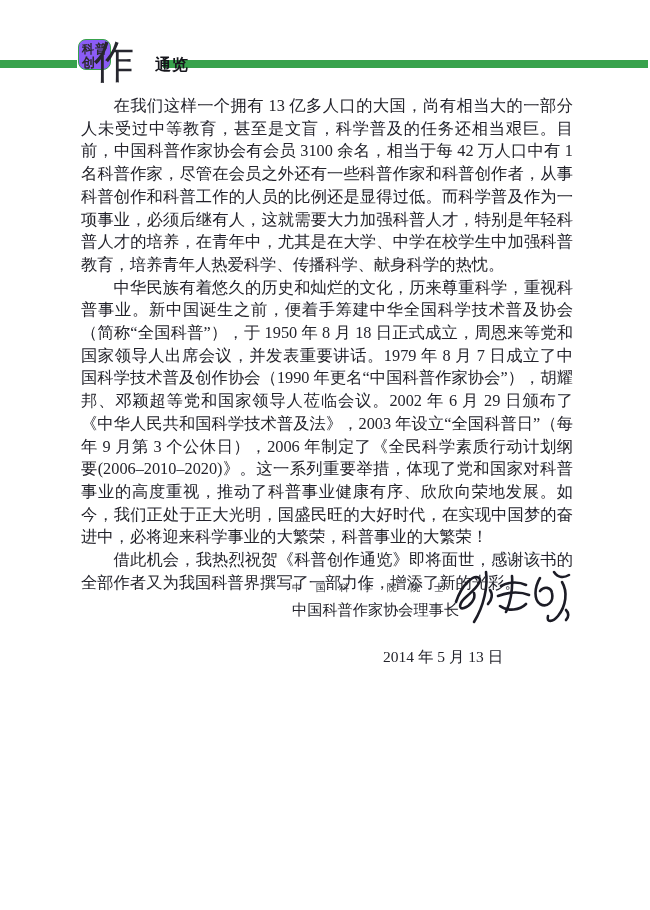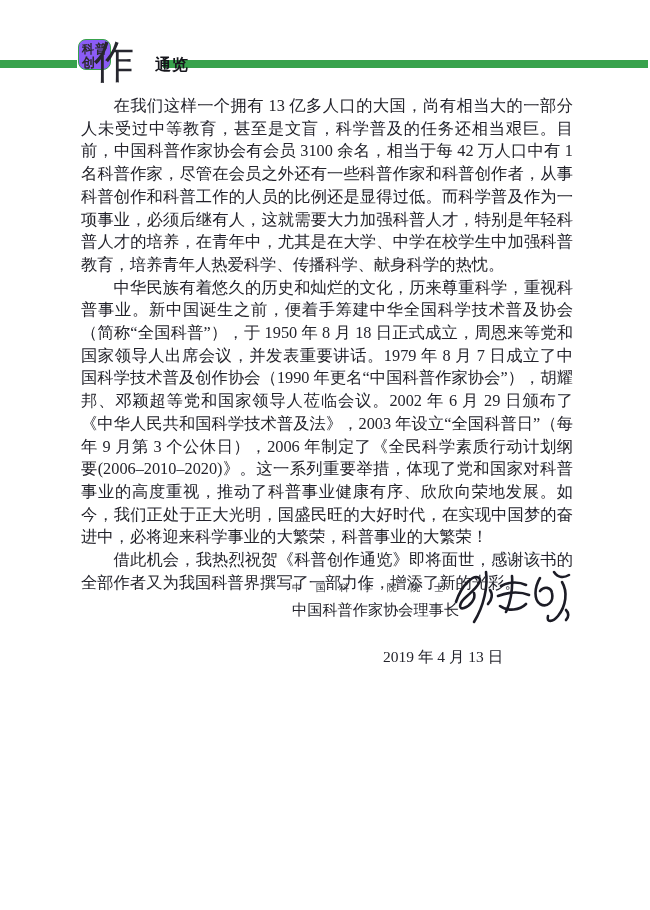--- a/index.html
+++ b/index.html
@@ -105,15 +105,15 @@
         <path d="M54 40 C62 46 74 44 80 38"></path>
 
         <path d="M94 12 C88 22 88 34 94 38 C101 42 108 36 106 27 C105 21 98 20 94 25"></path>
         <path d="M108 6 C112 12 118 12 123 9"></path>
         <path d="M116 16 C122 26 120 40 112 50 C107 56 100 57 102 50"></path>
         <path d="M120 44 C123 47 123 51 120 54"></path>
       </g>
     </svg>
   </div>
 
-  <div class="sig-date">2019 年 4 月 13 日</div>
+  <div class="sig-date">2014 年 5 月 13 日</div>
 
 </div>
 
 </body></html>

